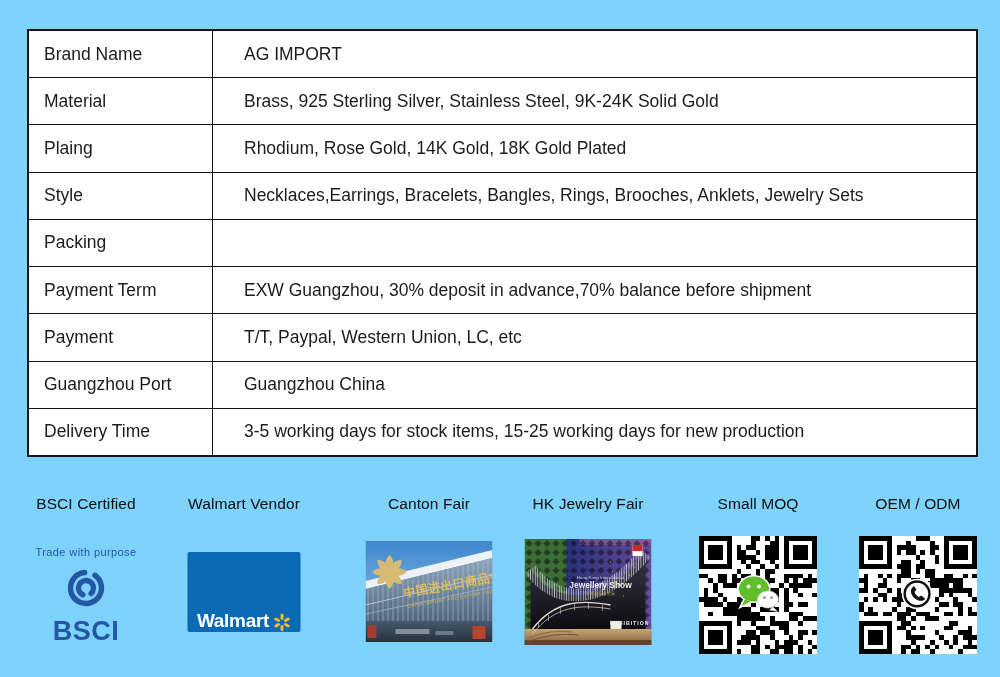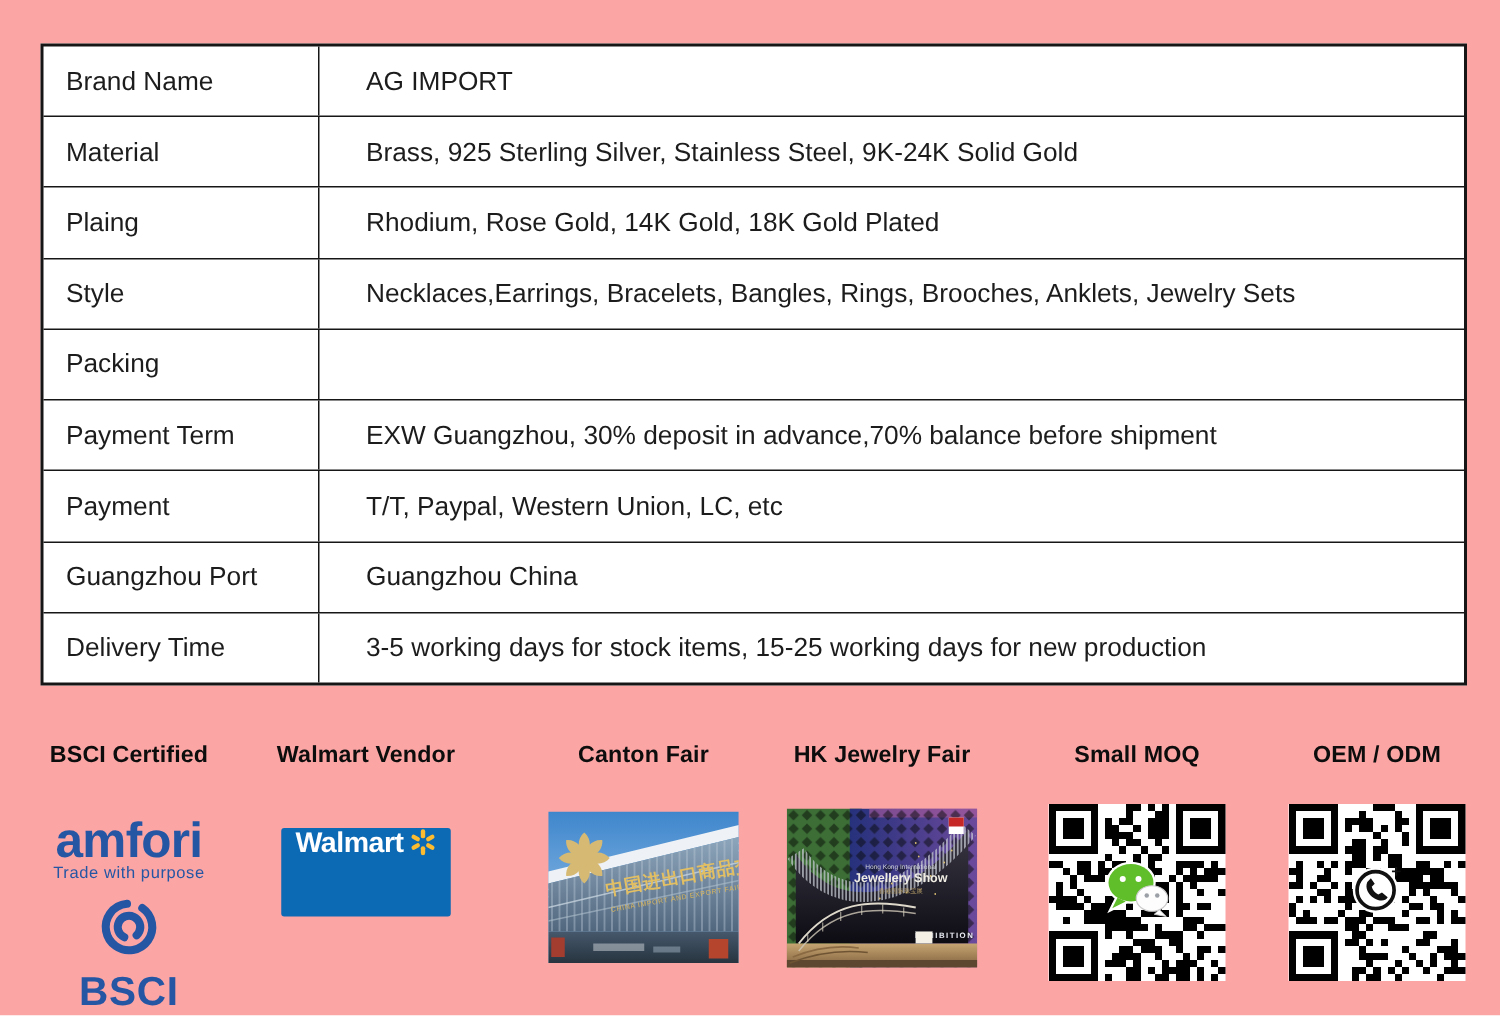--- a/index.html
+++ b/index.html
@@ -1,46 +1,46 @@
 <!DOCTYPE html>
 <html><head>
 <meta charset="utf-8">
 <style>
   html,body{margin:0;padding:0;background:#fff;}
-  .sheet{position:relative;width:1000px;height:677px;background:#fca5a5;overflow:hidden;
+  .sheet{position:relative;width:1000px;height:677px;background:#7dd3fc;overflow:hidden;
          font-family:"Liberation Sans",sans-serif;color:#1c1c1c;}
 
   
   .spec{position:absolute;left:27px;top:29px;width:951px;height:428px;
         border:2px solid #161616;display:flex;flex-direction:column;box-sizing:border-box;background:#fff;}
   .trow{flex:1;display:flex;border-top:1.5px solid #161616;min-height:0;}
   .trow:first-child{border-top:none;}
   .tlabel{width:184px;flex:0 0 184px;border-right:1.5px solid #161616;display:flex;align-items:center;
           padding-left:15px;font-size:17.5px;box-sizing:border-box;}
   .tvalue{flex:1;display:flex;align-items:center;padding-left:31px;padding-right:4px;
           font-size:17.5px;white-space:nowrap;overflow:hidden;}
 
   
   .badge{position:absolute;top:495px;width:132px;height:170px;text-align:center;}
-  .badge-label{font-weight:bold;font-size:15.5px;color:#0d0d0d;letter-spacing:0.1px;}
+  .badge-label{font-weight:normal;font-size:15.5px;color:#0d0d0d;letter-spacing:0.1px;}
   .art{position:absolute;left:50%;transform:translateX(-50%);}
 
   #b-bsci{left:20px;}  #b-walmart{left:178px;} #b-canton{left:363px;}
   #b-hk{left:522px;}   #b-moq{left:692px;}     #b-oem{left:852px;}
 
   
   .amfori{top:50px;width:132px;color:#2456a4;}
   .amfori-word{font-size:33px;font-weight:bold;line-height:30px;letter-spacing:-0.5px;}
   .amfori-tag{font-size:11px;letter-spacing:0.4px;margin-top:1px;}
   .amfori-row{display:flex;align-items:center;justify-content:center;gap:7px;margin-top:7px;flex-direction:column;}
   .amfori-bsci{font-size:27px;font-weight:600;letter-spacing:0.5px;}
 
   
-  .walmart-box{top:57px;width:113px;height:59px;background:#0c69b4;border-radius:2px;
-               display:flex;align-items:flex-start;justify-content:center;gap:3px;}
+  .walmart-box{top:57px;width:113px;height:80px;background:#0c69b4;border-radius:2px;
+               display:flex;align-items:flex-end;justify-content:center;gap:3px;}
   .walmart-word{color:#fff;font-size:19px;font-weight:bold;letter-spacing:-0.3px;}
 
   
   .photo{display:block;}
   .canton-art{top:46px;} .hk-art{top:44px;}
 
   
   .qr-wrap{top:41px;width:118px;height:118px;background:#fff;}
   .qr, .qr svg{width:100%;height:100%;display:block;}
   .qr-icon{position:absolute;left:50%;top:50%;transform:translate(-50%,-50%);}
@@ -84,21 +84,20 @@
     </div>
     <div class="trow">
       <div class="tlabel">Delivery Time</div>
       <div class="tvalue">3-5 working days for stock items, 15-25 working days for new production</div>
     </div>
   </div>
 
   <div class="badge" id="b-bsci">
     <div class="badge-label">BSCI Certified</div>
     <div class="art amfori">
-      <div class="amfori-word">amfori</div>
       <div class="amfori-tag">Trade with purpose</div>
       <div class="amfori-row">
         <svg width="42" height="44" viewBox="0 0 42 44">
           <g fill="none" stroke="#2456a4" stroke-width="5.4" stroke-linecap="round">
             <circle cx="21" cy="23" r="15.5" stroke-dasharray="86 18" transform="rotate(-55 21 23)"></circle>
             <circle cx="21" cy="23" r="7.5" stroke-dasharray="38 12" transform="rotate(115 21 23)"></circle>
           </g>
         </svg>
         <span class="amfori-bsci">BSCI</span>
       </div>

